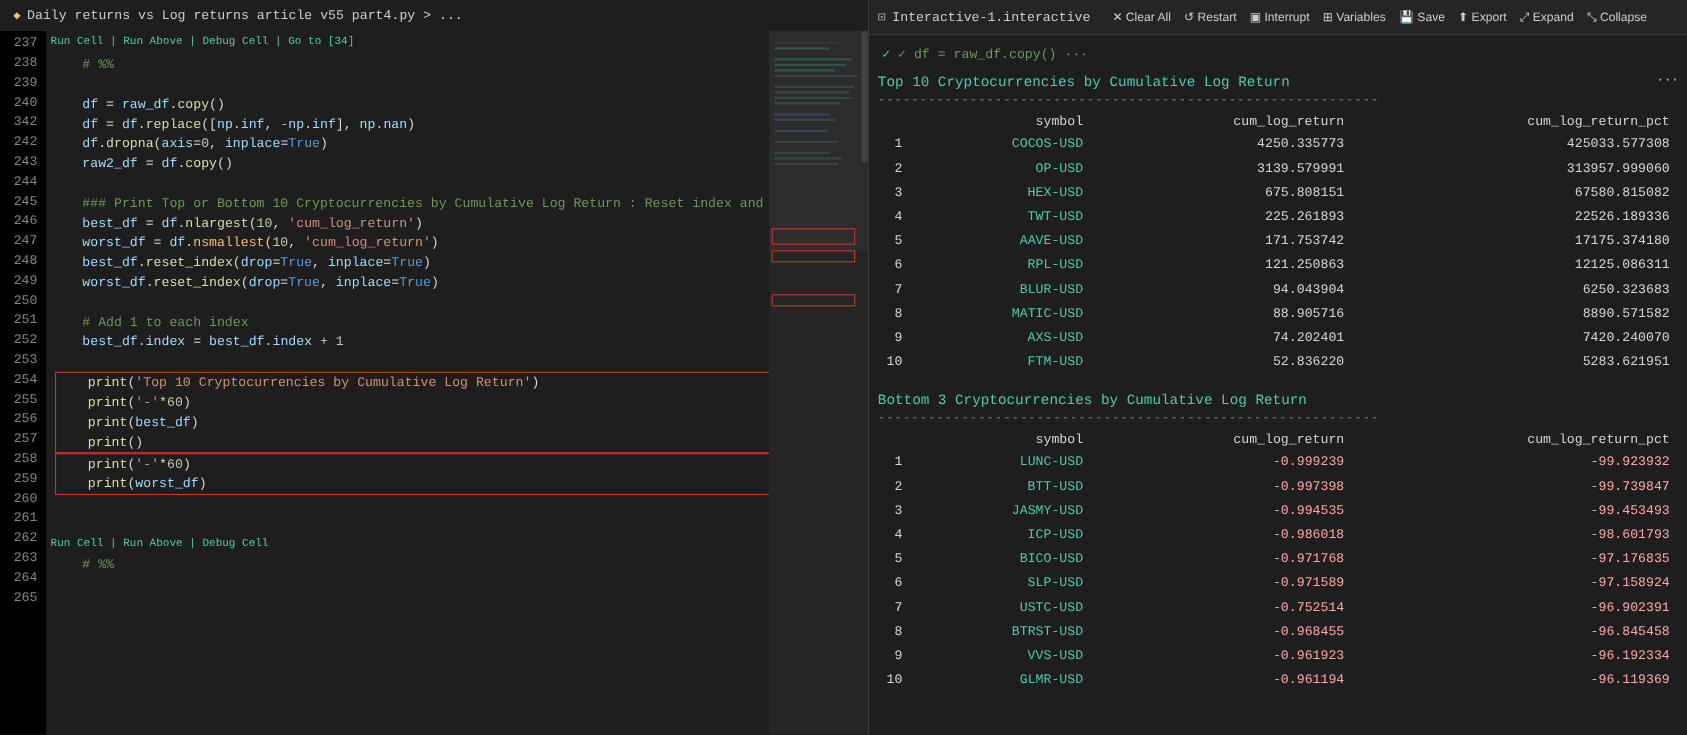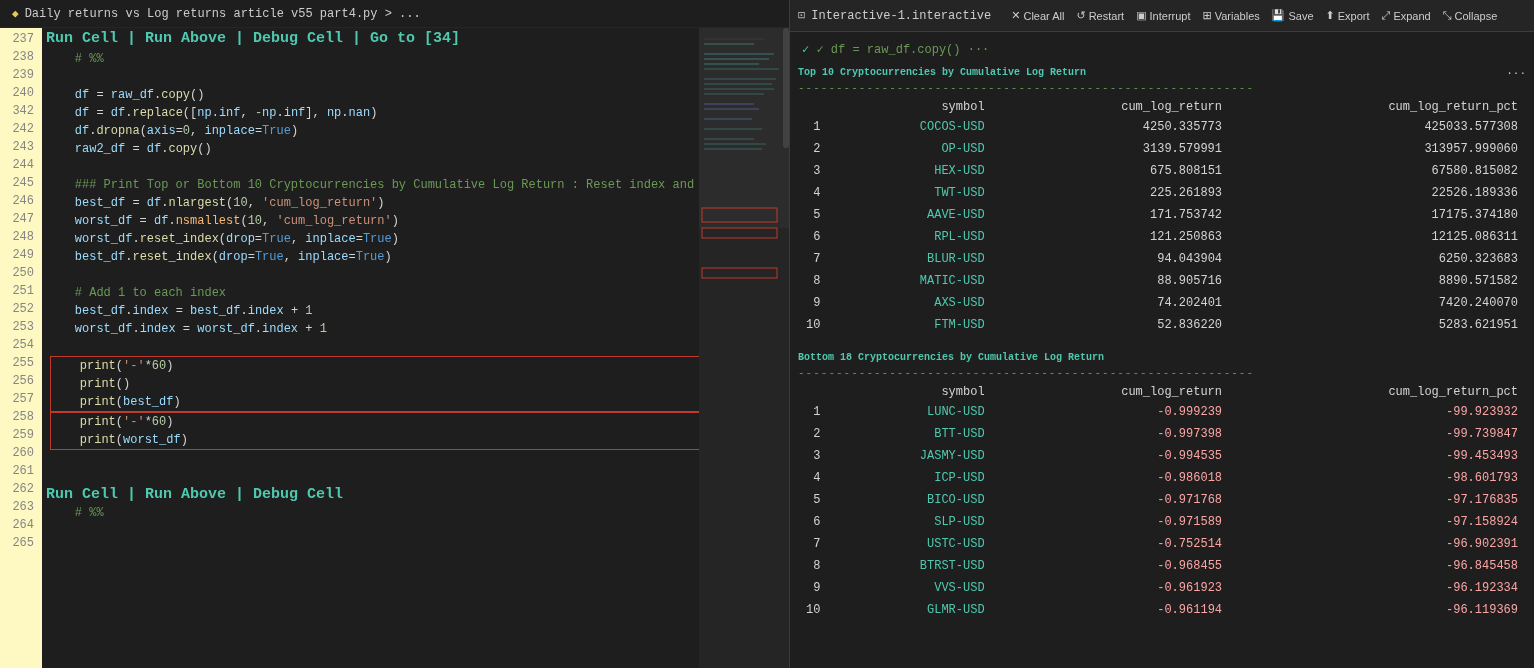--- a/index.html
+++ b/index.html
@@ -49,21 +49,21 @@
     }
 
     .code-area {
       display: flex;
       height: 100%;
       overflow: hidden;
     }
 
     .line-numbers {
       width: 42px;
-      background: #fef9c3;
+      background: #000000;
       color: #858585;
       text-align: right;
       padding-right: 8px;
       font-size: 12px;
       line-height: 18px;
       padding-top: 2px;
       user-select: none;
       overflow: hidden;
     }
 
@@ -79,24 +79,23 @@
     }
 
     .code-line {
       line-height: 18px;
       white-space: pre;
       font-size: 12px;
     }
 
     .cell-toolbar {
       color: #4ec9b0;
-      font-size: 15px;
+      font-size: 10px;
       line-height: 18px;
       white-space: nowrap;
-      font-weight: bold;
     }
     .cm { color: #6a9955; }
 
     
     .minimap {
       width: 90px;
       background: #252526;
       overflow: hidden;
       position: relative;
     }
@@ -158,22 +157,22 @@
     .result-line .checkmark {
       color: #4ec9b0;
     }
 
     .table-section {
       margin-bottom: 16px;
     }
 
     .table-title {
       color: #4ec9b0;
-      font-size: 10px;
-      font-weight: bold;
+      font-size: 13px;
+      font-weight: normal;
       margin-bottom: 4px;
     }
 
     .table-divider {
       color: #555;
       font-size: 12px;
       margin-bottom: 4px;
       letter-spacing: 1px;
     }
 
@@ -294,39 +293,39 @@
         <div class="code-line">    <span style="color:#9cdcfe;">raw2_df</span> = <span style="color:#9cdcfe;">df</span>.<span style="color:#dcdcaa;">copy</span>()</div>
         
         <div class="code-line">&nbsp;</div>
         
         <div class="code-line cm">    ### Print Top or Bottom 10 Cryptocurrencies by Cumulative Log Return : Reset index and add 1</div>
         
         <div class="code-line">    <span style="color:#9cdcfe;">best_df</span> = <span style="color:#9cdcfe;">df</span>.<span style="color:#dcdcaa;">nlargest</span>(<span style="color:#b5cea8;">10</span>, <span style="color:#ce9178;">'cum_log_return'</span>)</div>
         
         <div class="code-line">    <span style="color:#9cdcfe;">worst_df</span> = <span style="color:#9cdcfe;">df</span>.<span style="color:#fdba74;">nsmallest</span>(<span style="color:#b5cea8;">10</span>, <span style="color:#ce9178;">'cum_log_return'</span>)</div>
         
+        <div class="code-line">    <span style="color:#9cdcfe;">best_df</span>.<span style="color:#dcdcaa;">reset_index</span>(<span style="color:#9cdcfe;">drop</span>=<span style="color:#569cd6;">True</span>, <span style="color:#9cdcfe;">inplace</span>=<span style="color:#569cd6;">True</span>)</div>
+        
         <div class="code-line">    <span style="color:#9cdcfe;">worst_df</span>.<span style="color:#dcdcaa;">reset_index</span>(<span style="color:#9cdcfe;">drop</span>=<span style="color:#569cd6;">True</span>, <span style="color:#9cdcfe;">inplace</span>=<span style="color:#569cd6;">True</span>)</div>
         
-        <div class="code-line">    <span style="color:#9cdcfe;">best_df</span>.<span style="color:#dcdcaa;">reset_index</span>(<span style="color:#9cdcfe;">drop</span>=<span style="color:#569cd6;">True</span>, <span style="color:#9cdcfe;">inplace</span>=<span style="color:#569cd6;">True</span>)</div>
-        
         <div class="code-line">&nbsp;</div>
         
         <div class="code-line cm">    # Add 1 to each index</div>
         
         <div class="code-line">    <span style="color:#9cdcfe;">best_df</span>.<span style="color:#9cdcfe;">index</span> = <span style="color:#9cdcfe;">best_df</span>.<span style="color:#9cdcfe;">index</span> + <span style="color:#b5cea8;">1</span></div>
         
-        <div class="code-line">    <span style="color:#9cdcfe;">worst_df</span>.<span style="color:#9cdcfe;">index</span> = <span style="color:#9cdcfe;">worst_df</span>.<span style="color:#9cdcfe;">index</span> + <span style="color:#b5cea8;">1</span></div>
         
         <div class="code-line">&nbsp;</div>
 
         
         <div style="border: 1px solid #c0392b; display: inline-block; min-width: 680px; margin-left: 4px;">
+          <div class="code-line">    <span style="color:#dcdcaa;">print</span>(<span style="color:#ce9178;">'Top 10 Cryptocurrencies by Cumulative Log Return'</span>)</div>
           <div class="code-line">    <span style="color:#dcdcaa;">print</span>(<span style="color:#ce9178;">'-'</span>*<span style="color:#b5cea8;">60</span>)</div>
+          <div class="code-line">    <span style="color:#dcdcaa;">print</span>(<span style="color:#9cdcfe;">best_df</span>)</div>
           <div class="code-line">    <span style="color:#dcdcaa;">print</span>()</div>
-          <div class="code-line">    <span style="color:#dcdcaa;">print</span>(<span style="color:#9cdcfe;">best_df</span>)</div>
         </div>
 
         
         <div style="border: 1px solid #c0392b; display: inline-block; min-width: 680px; margin-left: 4px; margin-top: 0;">
           <div class="code-line">    <span style="color:#dcdcaa;">print</span>(<span style="color:#ce9178;">'-'</span>*<span style="color:#b5cea8;">60</span>)</div>
           <div class="code-line">    <span style="color:#dcdcaa;">print</span>(<span style="color:#9cdcfe;">worst_df</span>)</div>
         </div>
 
         
         <div class="code-line">&nbsp;</div>
@@ -496,21 +495,21 @@
       <td>10</td>
       <td class="symbol">FTM-USD</td>
       <td class="positive">52.836220</td>
       <td class="positive">5283.621951</td>
     </tr>
           </tbody>
       </table>
     </div>
 
     <div class="table-section">
-      <div class="table-title">Bottom 18 Cryptocurrencies by Cumulative Log Return</div>
+      <div class="table-title">Bottom 3 Cryptocurrencies by Cumulative Log Return</div>
       <div class="table-divider" style="color:#6a9955; font-size:11px;">------------------------------------------------------------</div>
       <table class="data-table">
         <thead>
           <tr>
             <th></th>
             <th>symbol</th>
             <th>cum_log_return</th>
             <th>cum_log_return_pct</th>
           </tr>
         </thead>

